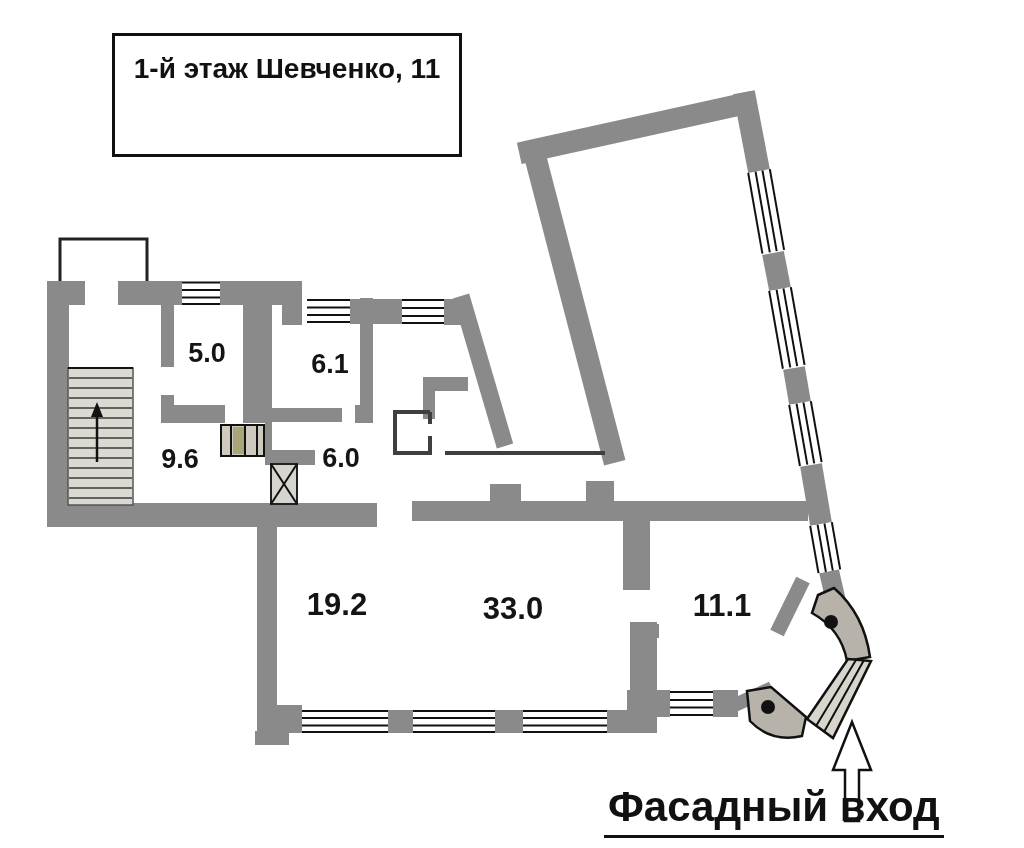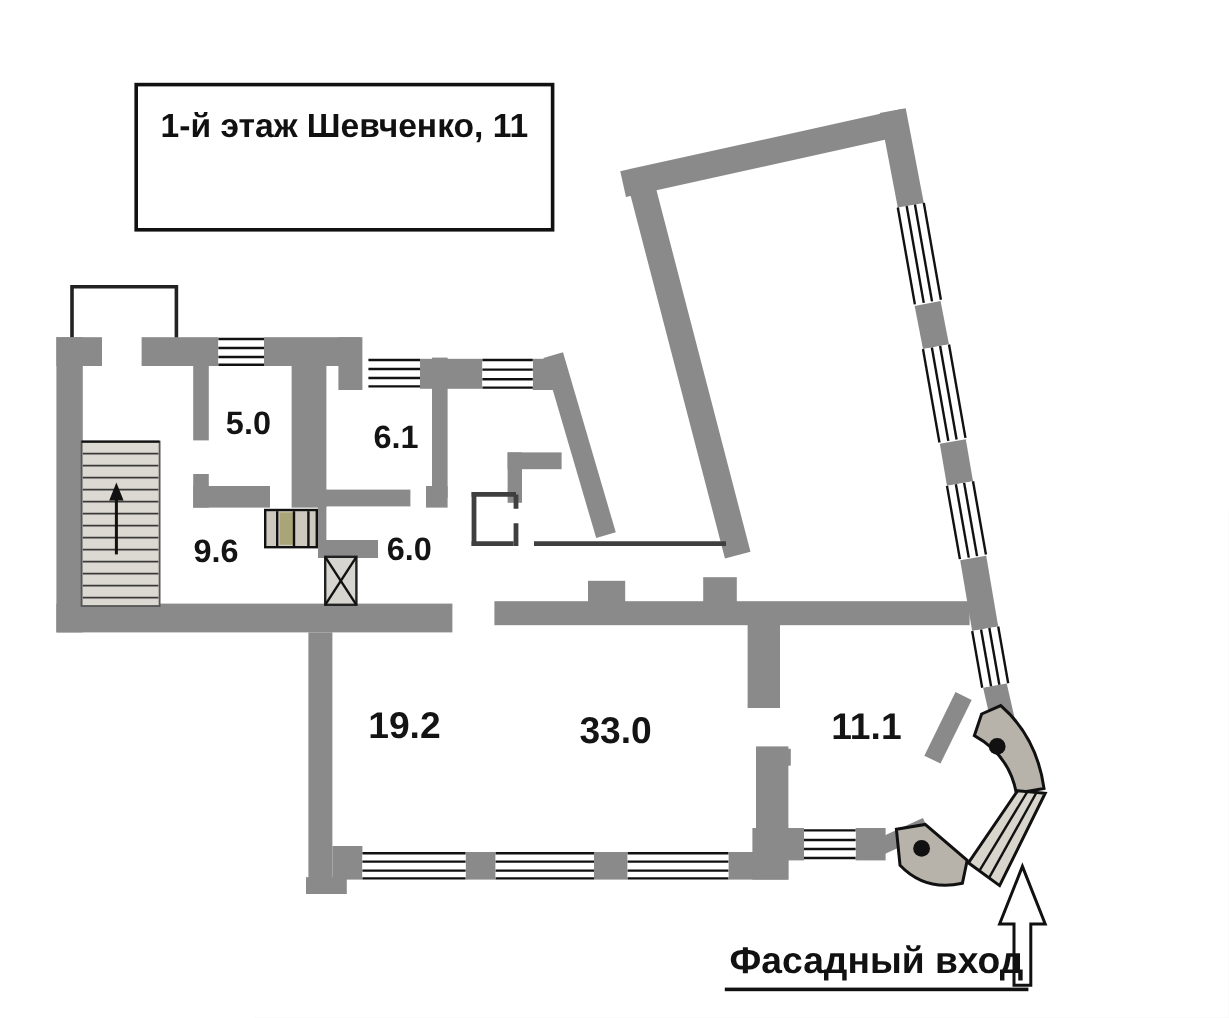--- a/index.html
+++ b/index.html
@@ -14,25 +14,25 @@
   .wallline{stroke:var(--wall);fill:none;}
   .winline{stroke:var(--window-line);stroke-width:2;}
   .winbox{fill:#ffffff;stroke:none;}
   .thin{stroke:var(--thin-wall);stroke-width:4;fill:none;}
   .stairline{stroke:#3a3a3a;stroke-width:1.5;}
   text.area{font-family:"Liberation Sans",sans-serif;font-weight:bold;font-size:27px;fill:#141414;text-anchor:middle;}
   text.area-lg{font-size:31px;}
   #title-box{
     position:absolute;left:112px;top:33px;width:344px;height:106px;
     border:3px solid #111;background:#fff;text-align:center;
-    font-weight:bold;font-size:28px;color:#111;line-height:42px;padding-top:12px;margin-top:36px;
+    font-weight:bold;font-size:28px;color:#111;line-height:42px;padding-top:12px;
   }
   #entrance-label{
     position:absolute;left:604px;top:783px;
-    font-weight:bold;font-size:31px;color:#111;
+    font-weight:bold;font-size:42px;color:#111;
     border-bottom:3px solid #111;padding:0 4px 4px 4px;
   }
 </style>
 </head>
 <body>
 
 <div id="stage">
 
   <svg id="plan-svg" width="1024" height="848" viewBox="0 0 1024 848">
 

